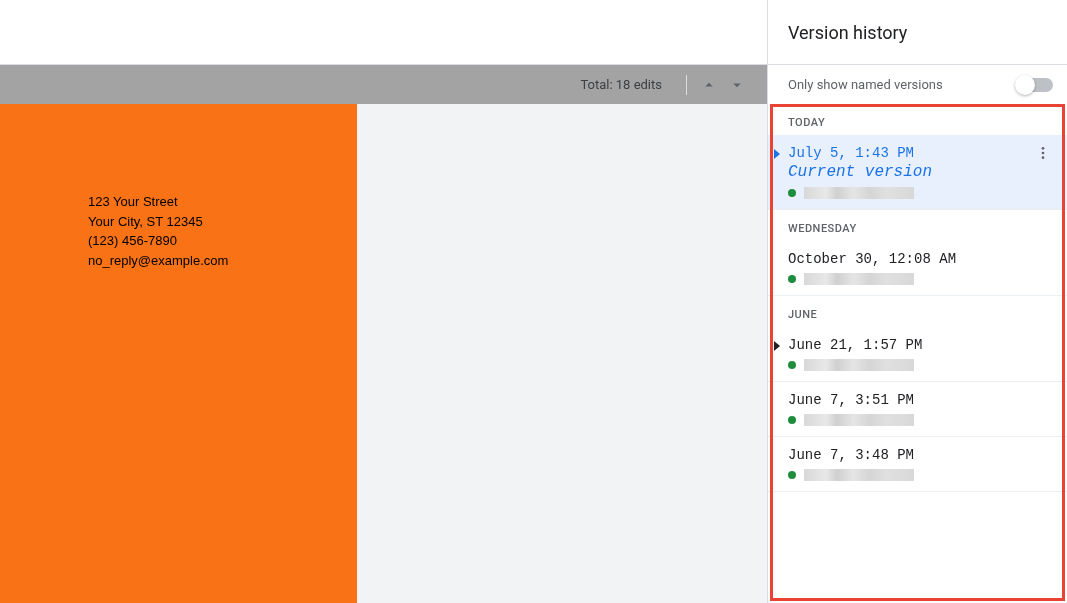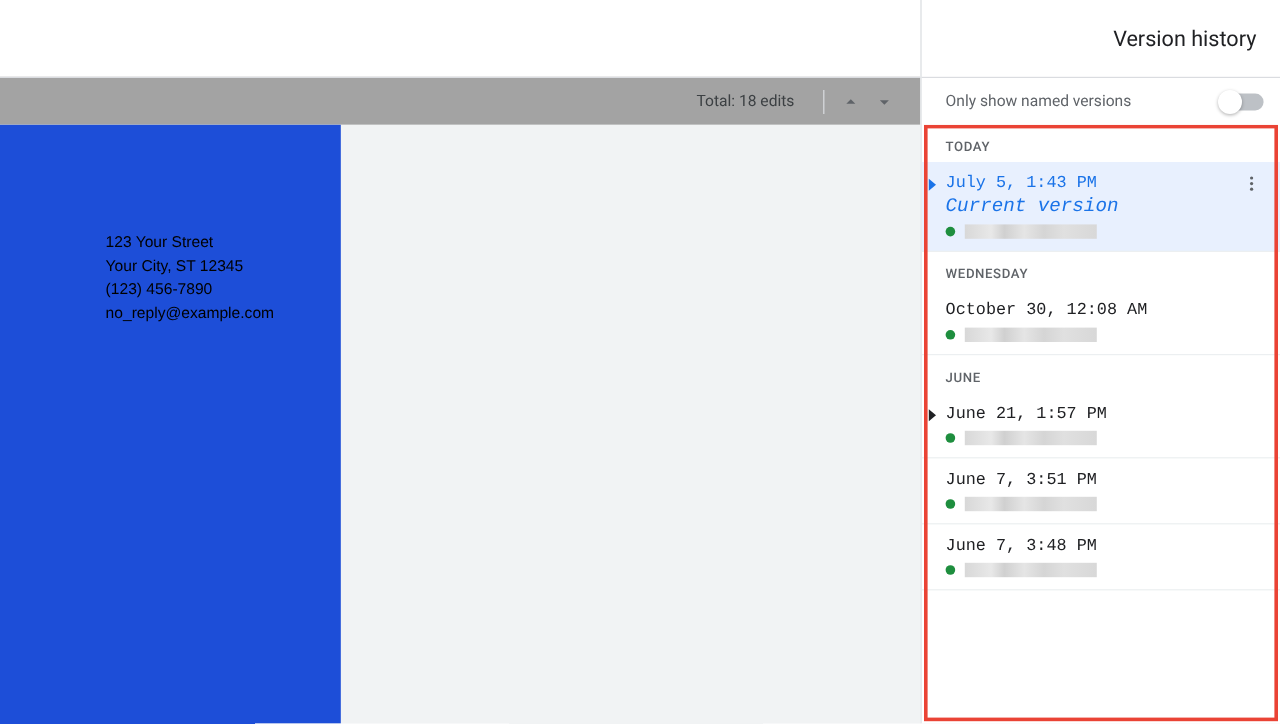--- a/index.html
+++ b/index.html
@@ -63,23 +63,23 @@
     }
     .document-canvas {
       flex: 1;
       background: #f1f3f4;
       position: relative;
     }
     .document-page {
       position: absolute;
       left: 0;
       top: 0;
-      width: 284px;
+      width: 357px;
       height: 100%;
-      background: #1d4ed8;
+      background: #f97316;
       padding: 88px 0 0 88px;
       font-family: Arial, sans-serif;
       font-size: 13px;
       color: #000;
       line-height: 1.5;
     }
     .doc-bold {
       font-weight: normal;
     }
     .sidebar {
@@ -87,21 +87,20 @@
       border-left: 1px solid #dadce0;
       display: flex;
       flex-direction: column;
       background: #fff;
     }
     .sidebar-header {
       height: 64px;
       display: flex;
       align-items: center;
       padding: 13px 20px;
-      justify-content: flex-end;
     }
     .sidebar-title {
       font-size: 18px;
       color: #202124;
       font-weight: 400;
     }
     .sidebar-toggle-row {
       height: 40px;
       border-top: 1px solid #dadce0;
       display: flex;

